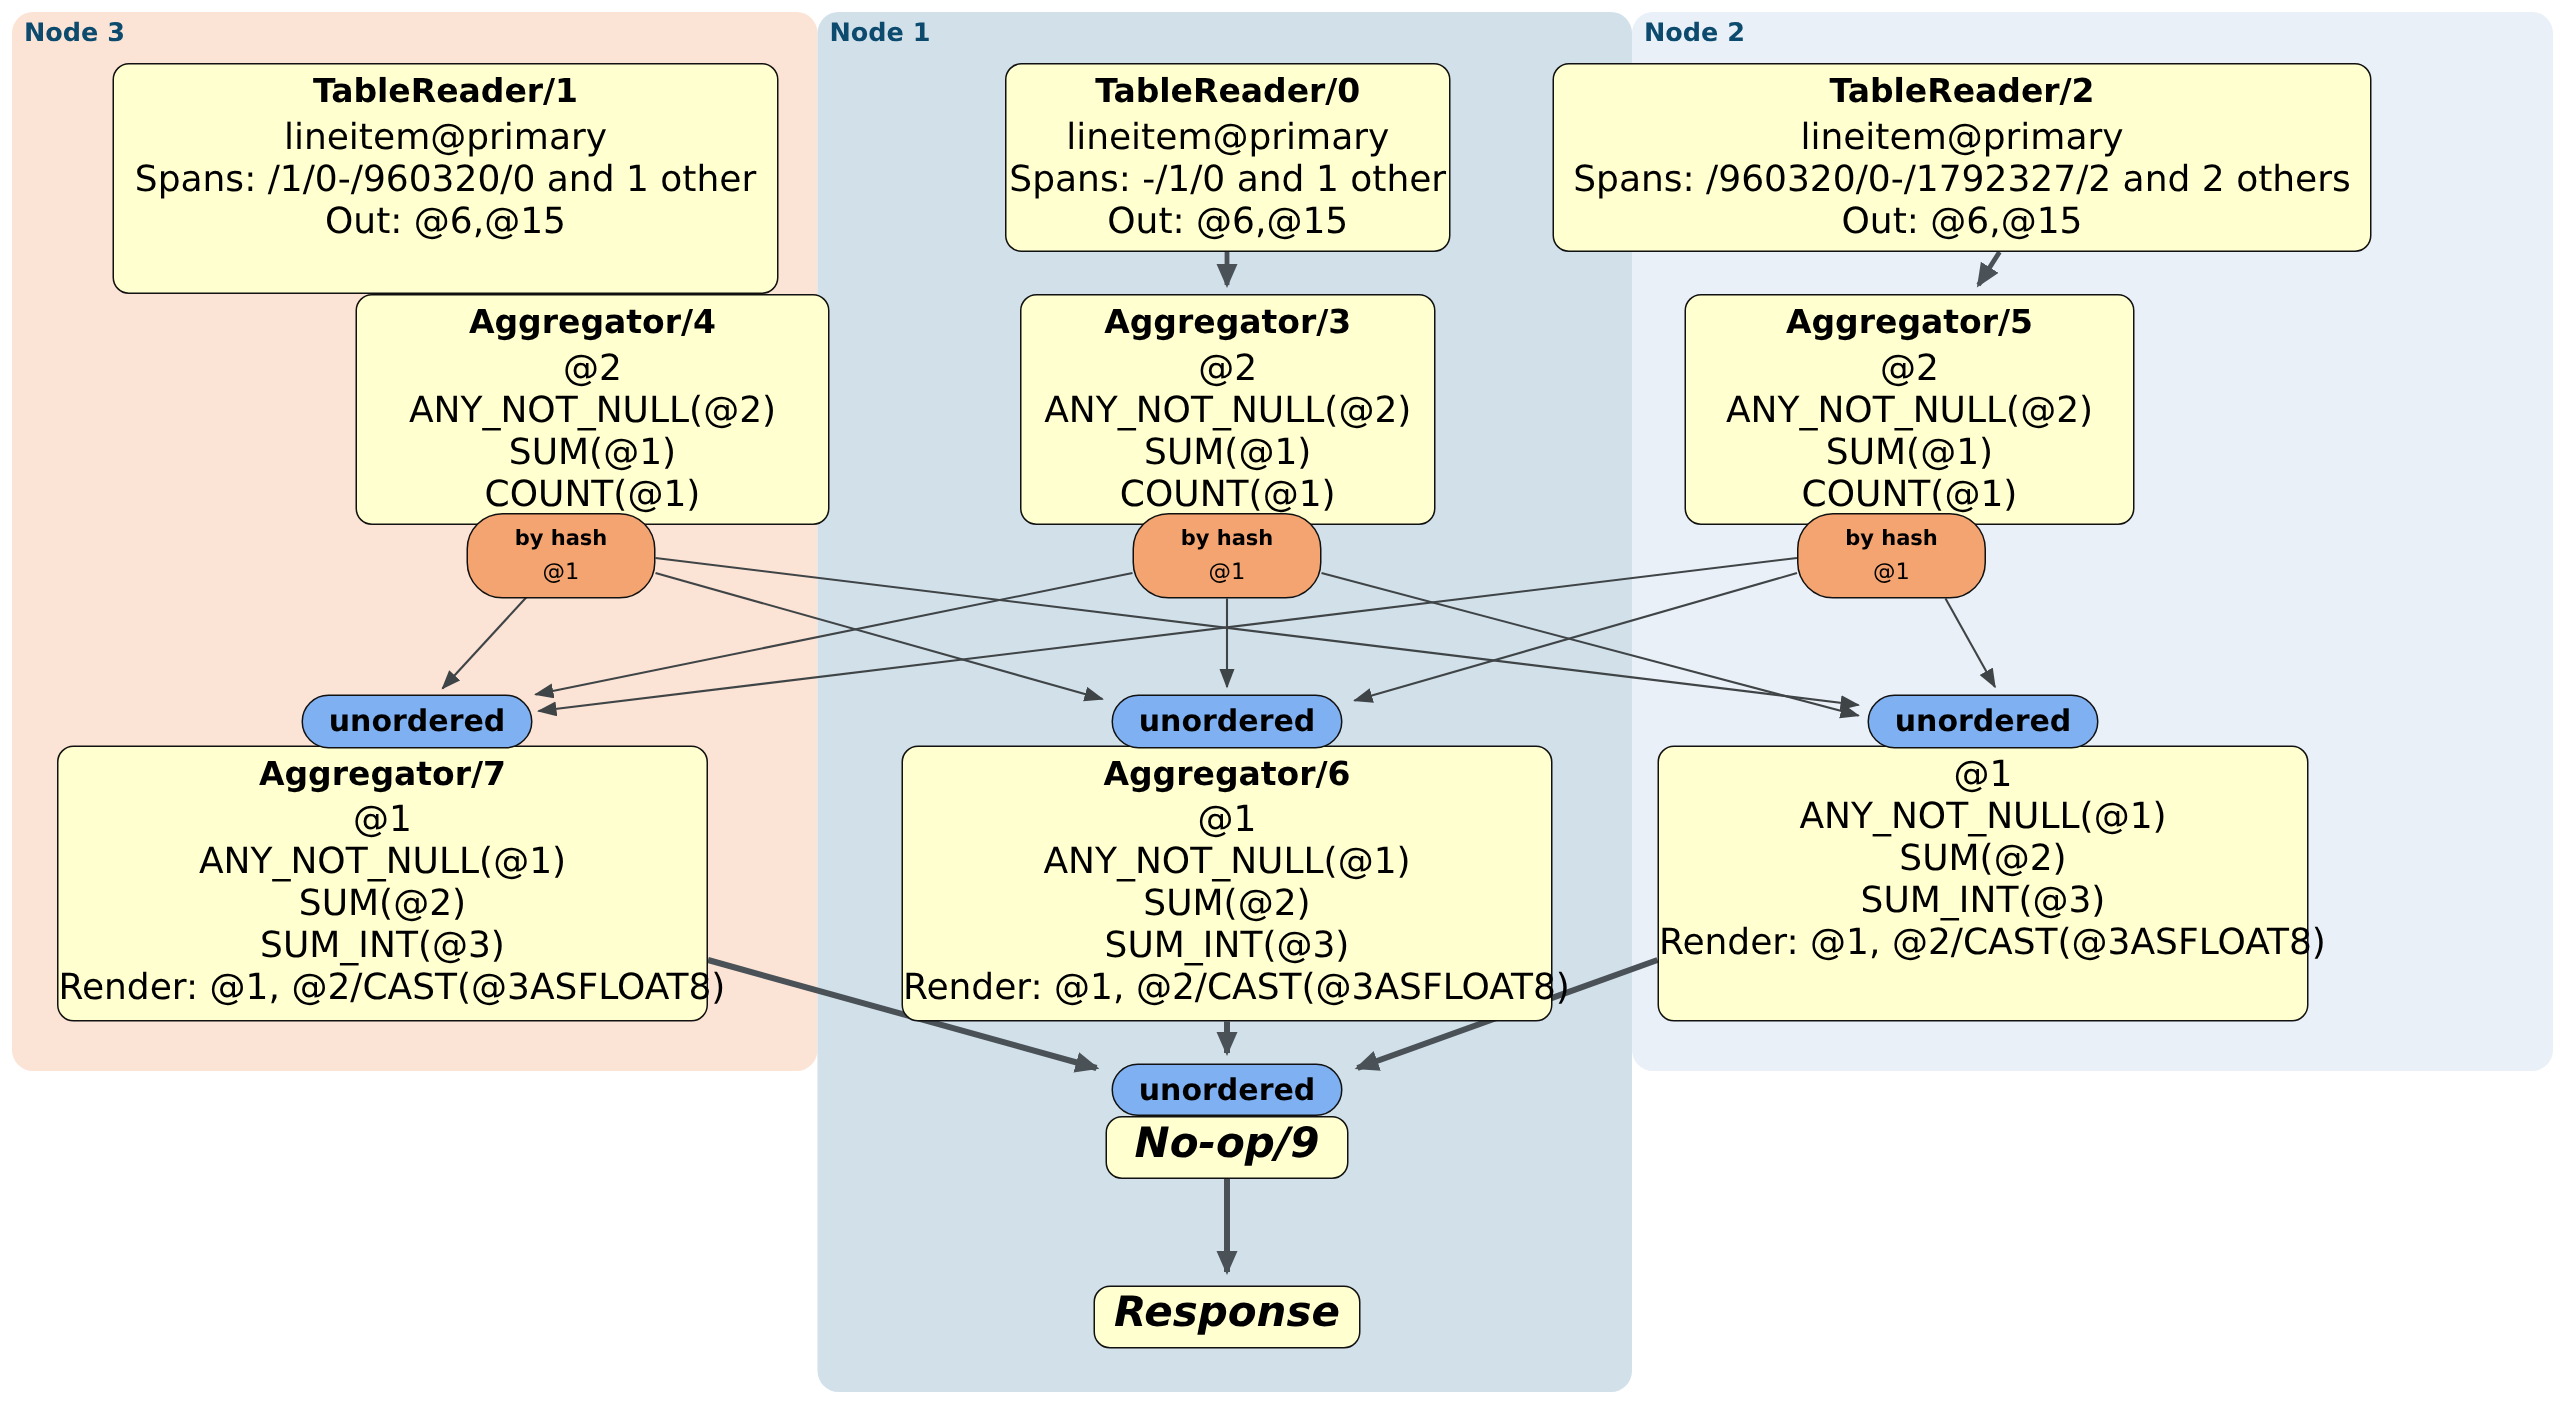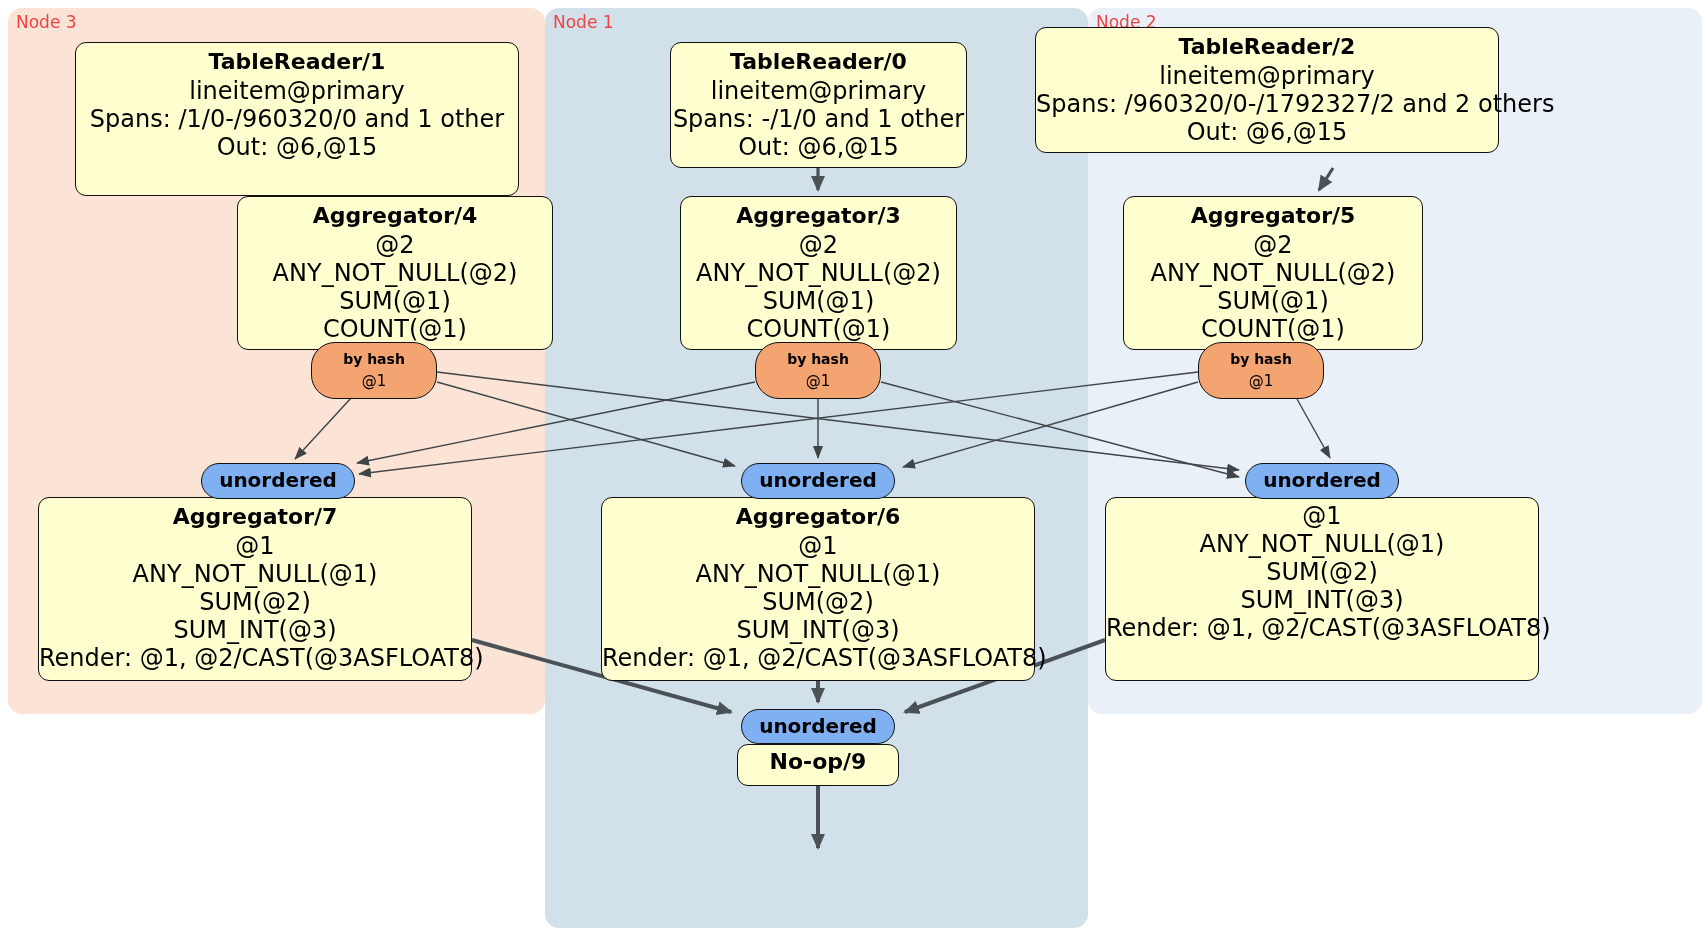--- a/index.html
+++ b/index.html
@@ -7,30 +7,30 @@
     --box-fill:#ffffcf; --router-fill:#f4a470; --stream-fill:#7fb0f2;
     --edge-thin:#3f4447; --edge-thick:#4a5257; --border:#111111;
   }
   html,body{margin:0;padding:0;background:#ffffff;}
   #canvas{
     position:relative; width:1708px; height:940px; overflow:hidden;
     font-family:"DejaVu Sans","Liberation Sans",sans-serif; color:#000;
     background:#ffffff;
   }
   .region{position:absolute; border-radius:14px; z-index:0;}
-  .region-label{position:absolute; z-index:2; font-size:17px; color:#ef4444;}
+  .region-label{position:absolute; z-index:2; font-size:17px; color:#0c4a6e;font-weight:bold;}
   #svg-edges{position:absolute; left:0; top:0; z-index:1; pointer-events:none;}
   .box{
     position:absolute; z-index:2; background:var(--box-fill);
     border:1.6px solid var(--border); border-radius:11px;
     text-align:center; box-sizing:border-box; padding-top:4px;
   }
   .box .title{font-weight:bold; font-size:22px; line-height:30px; white-space:nowrap;}
   .box .bline{font-size:24px; line-height:28px; white-space:nowrap;}
-  .box.small .title{font-size:22px; line-height:34px;}
+  .box.small .title{font-size:28px; line-height:34px;font-style:italic;}
   .router{
     position:absolute; z-index:3; background:var(--router-fill);
     border:1.6px solid var(--border); border-radius:24px;
     text-align:center; box-sizing:border-box; padding-top:3px;
   }
   .router .rlabel{font-weight:bold; font-size:14px; line-height:26px;}
   .router .rdetail{font-size:15px; line-height:19px;}
   .stream{
     position:absolute; z-index:3; background:var(--stream-fill);
     border:1.6px solid var(--border); border-radius:18px;
@@ -91,21 +91,21 @@
       </div>
   </div>
   <div class="box" style="left:670px; top:42px; width:297px; height:126px;">
     <div class="title">TableReader/0</div>
     <div>
         <div class="bline">lineitem@primary</div>
         <div class="bline">Spans: -/1/0 and 1 other</div>
         <div class="bline">Out: @6,@15</div>
       </div>
   </div>
-  <div class="box" style="left:1035px; top:27px; width:464px; height:126px;">
+  <div class="box" style="left:1035px; top:42px; width:546px; height:126px;">
     <div class="title">TableReader/2</div>
     <div>
         <div class="bline">lineitem@primary</div>
         <div class="bline">Spans: /960320/0-/1792327/2 and 2 others</div>
         <div class="bline">Out: @6,@15</div>
       </div>
   </div>
 
   <div class="box" style="left:237px; top:196px; width:316px; height:154px;">
     <div class="title">Aggregator/4</div>
@@ -161,20 +161,23 @@
         <div class="bline">ANY_NOT_NULL(@1)</div>
         <div class="bline">SUM(@2)</div>
         <div class="bline">SUM_INT(@3)</div>
         <div class="bline">Render: @1, @2/CAST(@3ASFLOAT8)</div>
       </div>
   </div>
 
   <div class="box small" style="left:737px; top:744px; width:162px; height:42px; padding-top:0;">
     <div class="title">No-op/9</div>
   </div>
+  <div class="box small" style="left:729px; top:857px; width:178px; height:42px; padding-top:0;">
+    <div class="title">Response</div>
+  </div>
 
   <div class="router" style="left:311px; top:342px; width:126px; height:57px;">
     <div class="rlabel">by hash</div>
     <div class="rdetail">@1</div>
   </div>
   <div class="router" style="left:755px; top:342px; width:126px; height:57px;">
     <div class="rlabel">by hash</div>
     <div class="rdetail">@1</div>
   </div>
   <div class="router" style="left:1198px; top:342px; width:126px; height:57px;">

